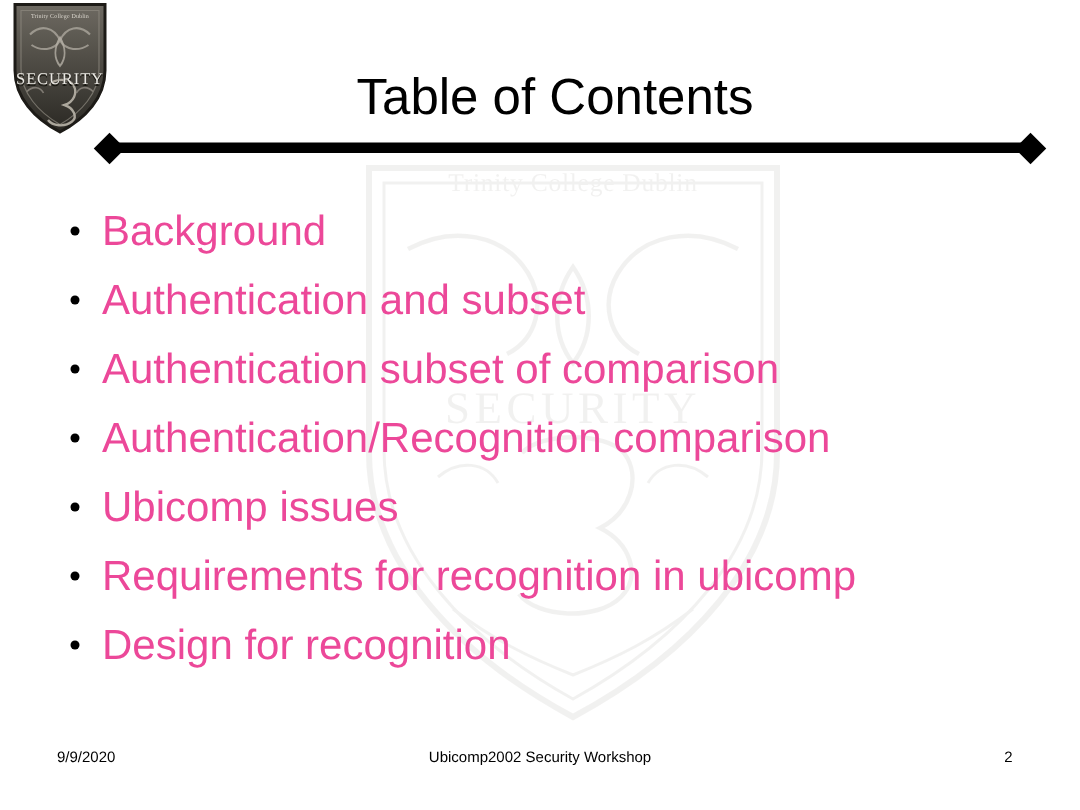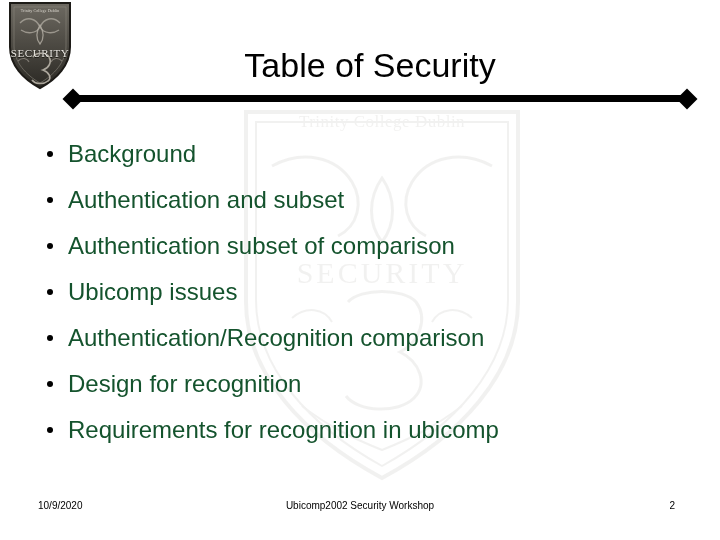--- a/index.html
+++ b/index.html
@@ -115,22 +115,22 @@
     margin: 0;
     padding: 0;
     list-style: none;
   }
   #bullets li {
     position: relative;
     display: block;
     height: 46px;
     line-height: 46px;
     padding-left: 30px;
-    font-size: 24px;
-    color: #14532d;
+    font-size: 28px;
+    color: #ec4899;
     white-space: nowrap;
   }
   #bullets li .dot {
     position: absolute;
     left: 9px;
     top: 20px;
     width: 6px;
     height: 6px;
     border-radius: 50%;
     background: #000000;
@@ -206,21 +206,21 @@
       <path d="M33 24 C29 31 29 38 33 43 C37 38 37 31 33 24 Z" fill="none" stroke="#b4afa5" stroke-width="1.3" opacity="0.8"></path>
       <path d="M26 56 C29 51 39 51 42 56 C45 61 42 67 36 69
                C42 71 45 77 41 80 C36 84 28 83 25 79" fill="none" stroke="#b9b4a9" stroke-width="1.6" opacity="0.9"></path>
       <path d="M11 60 C15 56 20 57 22 61" fill="none" stroke="#9b968d" stroke-width="1.1" opacity="0.7"></path>
       <path d="M55 60 C51 56 46 57 44 61" fill="none" stroke="#9b968d" stroke-width="1.1" opacity="0.7"></path>
     </svg>
     <div id="logo-top">Trinity College Dublin</div>
     <div id="logo-band">SECURITY</div>
   </div>
 
-  <div id="title">Table of Security</div>
+  <div id="title">Table of Contents</div>
 
   <div id="divider">
     <svg viewBox="0 0 636 22" xmlns="http://www.w3.org/2000/svg" aria-hidden="true">
       <rect x="11" y="7" width="614" height="7" fill="#000000"></rect>
       <polygon points="11,0.5 21.5,11 11,21.5 0.5,11" fill="#000000"></polygon>
       <polygon points="625,0.5 635.5,11 625,21.5 614.5,11" fill="#000000"></polygon>
     </svg>
   </div>
 
   <ul id="bullets">
@@ -231,35 +231,35 @@
     <li>
       <span class="dot"></span>
       <span>Authentication and subset</span>
     </li>
     <li>
       <span class="dot"></span>
       <span>Authentication subset of comparison</span>
     </li>
     <li>
       <span class="dot"></span>
+      <span>Authentication/Recognition comparison</span>
+    </li>
+    <li>
+      <span class="dot"></span>
       <span>Ubicomp issues</span>
     </li>
     <li>
       <span class="dot"></span>
-      <span>Authentication/Recognition comparison</span>
+      <span>Requirements for recognition in ubicomp</span>
     </li>
     <li>
       <span class="dot"></span>
       <span>Design for recognition</span>
     </li>
-    <li>
-      <span class="dot"></span>
-      <span>Requirements for recognition in ubicomp</span>
-    </li>
   </ul>
 
   <div id="footer">
-    <span class="f-date">10/9/2020</span>
+    <span class="f-date">9/9/2020</span>
     <span class="f-center">Ubicomp2002 Security Workshop</span>
     <span class="f-page">2</span>
   </div>
 
 </div>
 
 </body></html>

